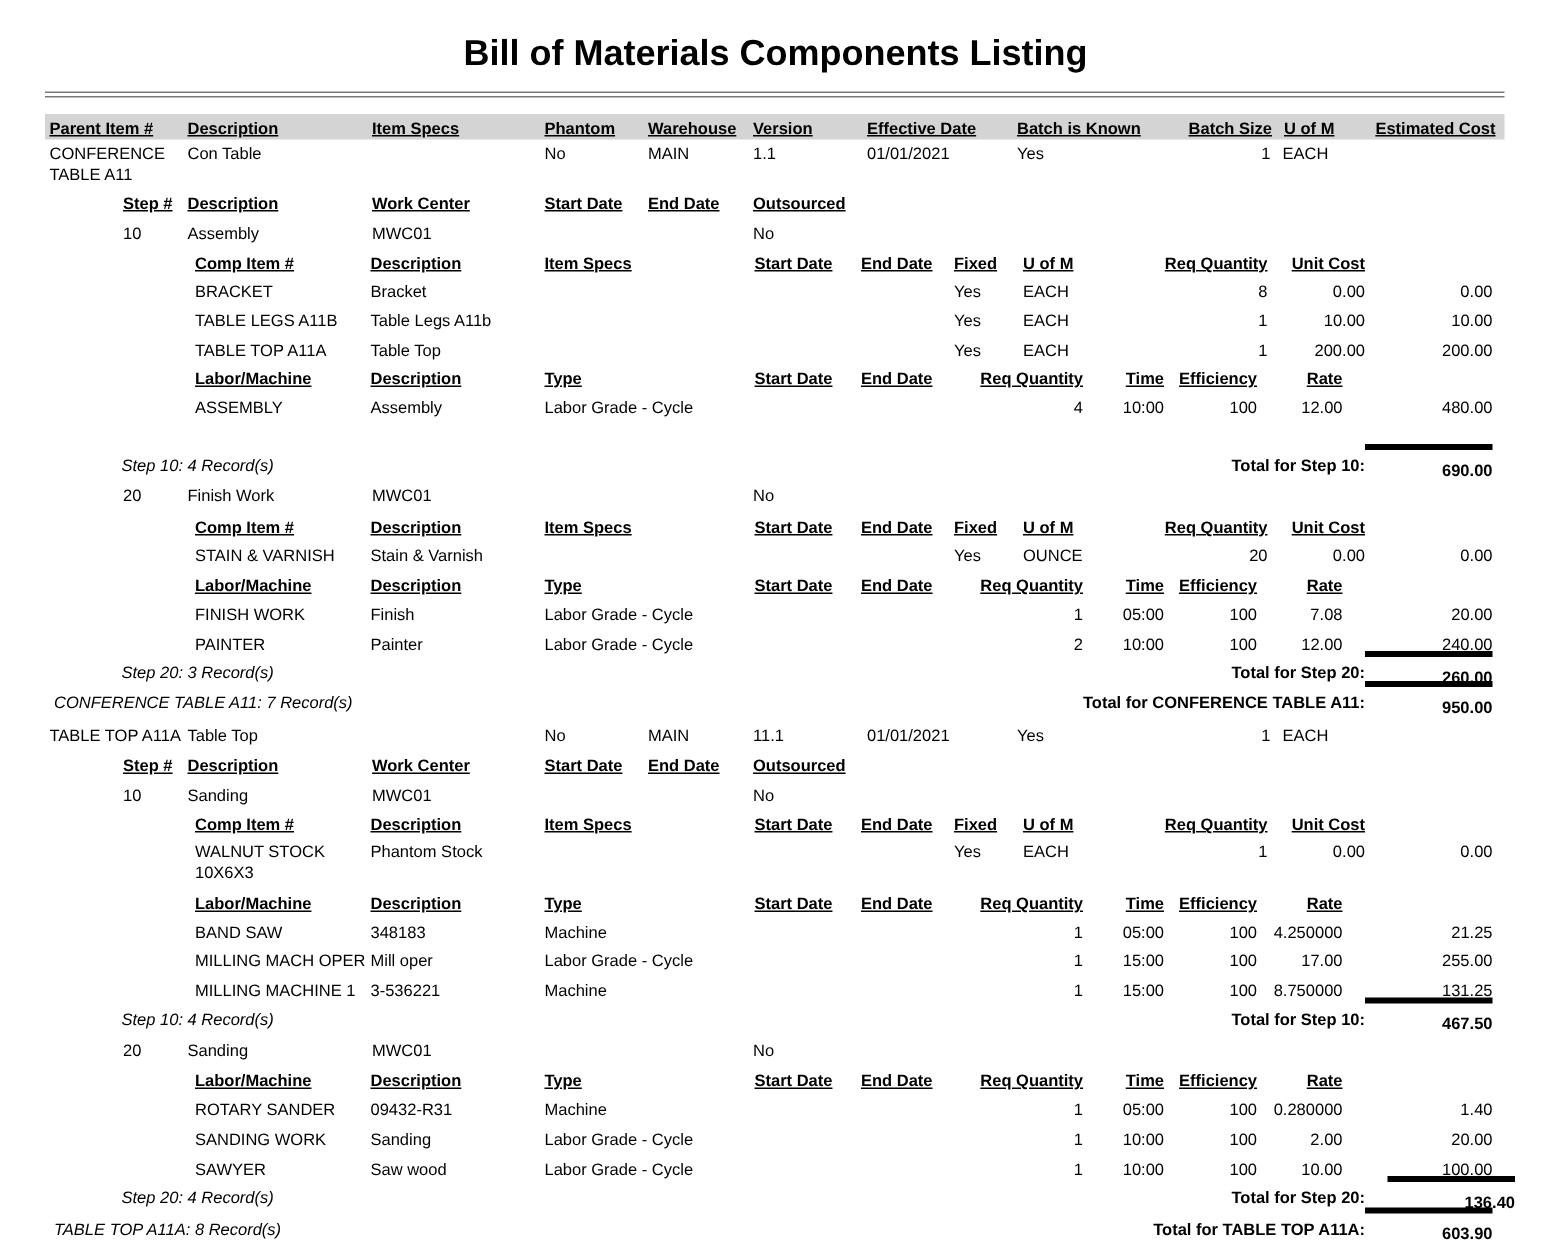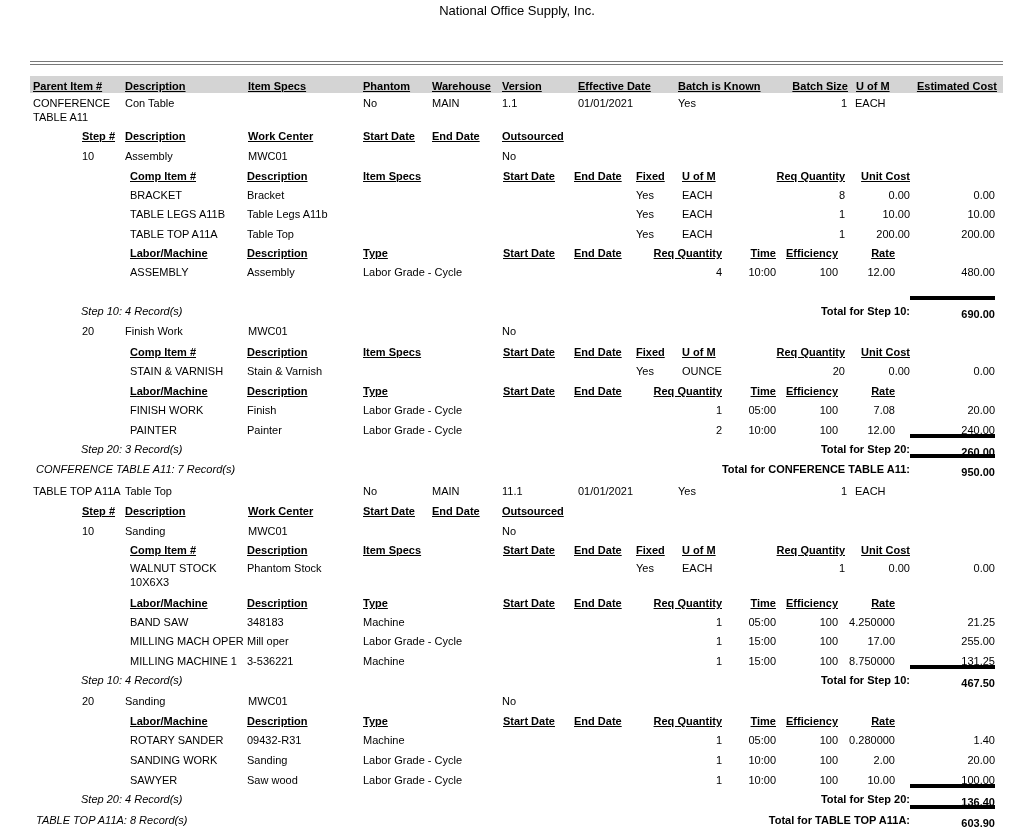--- a/index.html
+++ b/index.html
@@ -20,21 +20,21 @@
   .w108{width:108px;}
   .ov{border-top:4px solid #000000;width:85px;top:-8px;padding-top:7px;}
   .ln-ghdr::before{content:"";position:absolute;left:30px;top:-3px;width:973px;height:17px;
         background:#d4d4d4;z-index:0;}
   .ln-ghdr .cell{z-index:1;}
 </style>
 </head>
 <body>
 
 <div class="page">
-  <div class="company">National Office Supply, Inc.</div>
+  <div class="title">Bill of Materials Components Listing</div>
   <div class="rule"></div>
   <div id="lines">
       <div class="ln ln-ghdr" style="top: 79px;">
         <span class="cell hdr" style="left: 33px;">Parent Item #</span>
         <span class="cell hdr" style="left: 125px;">Description</span>
         <span class="cell hdr" style="left: 248px;">Item Specs</span>
         <span class="cell hdr" style="left: 363px;">Phantom</span>
         <span class="cell hdr" style="left: 432px;">Warehouse</span>
         <span class="cell hdr" style="left: 502px;">Version</span>
         <span class="cell hdr" style="left: 578px;">Effective Date</span>
@@ -333,21 +333,21 @@
         <span class="cell" style="left: 363px;">Labor Grade - Cycle</span>
         <span class="cell ra" style="right: 312px;">1</span>
         <span class="cell ra" style="right: 258px;">10:00</span>
         <span class="cell ra" style="right: 196px;">100</span>
         <span class="cell ra" style="right: 139px;">10.00</span>
         <span class="cell ra" style="right: 39px;">100.00</span>
       </div>
       <div class="ln ln-total" style="top: 792px;">
         <span class="cell it" style="left: 81px;">Step 20: 4 Record(s)</span>
         <span class="cell ra b" style="right: 124px;">Total for Step 20:</span>
-        <span class="cell ra ov b" style="right: 39px;">136.40</span>
+        <span class="cell ra ov b" style="right: 24px;">136.40</span>
       </div>
       <div class="ln ln-ptotal" style="top: 813px;">
         <span class="cell it" style="left: 36px;">TABLE TOP A11A: 8 Record(s)</span>
         <span class="cell ra b" style="right: 124px;">Total for TABLE TOP A11A:</span>
         <span class="cell ra ov b" style="right: 39px;">603.90</span>
       </div>
     </div>
 </div>
 
 </body></html>

